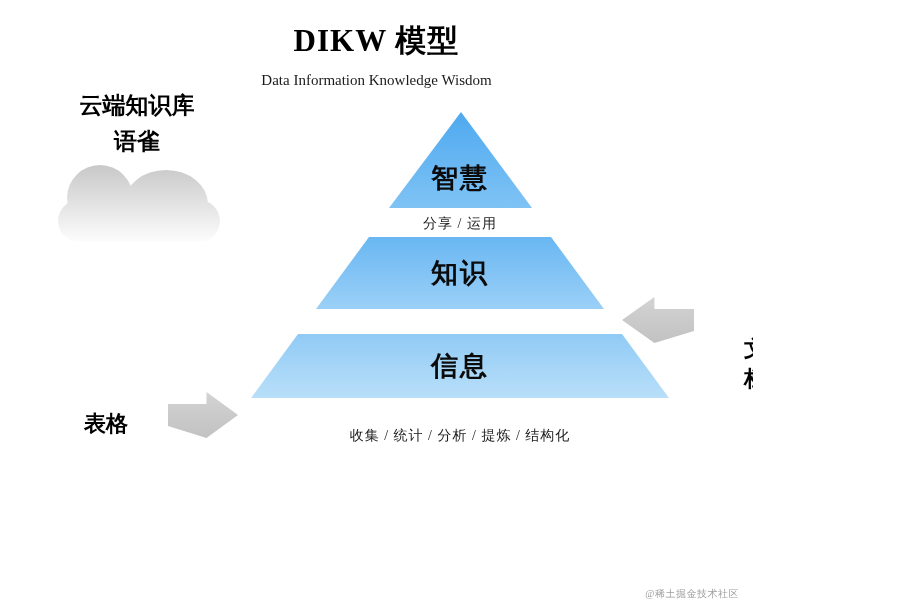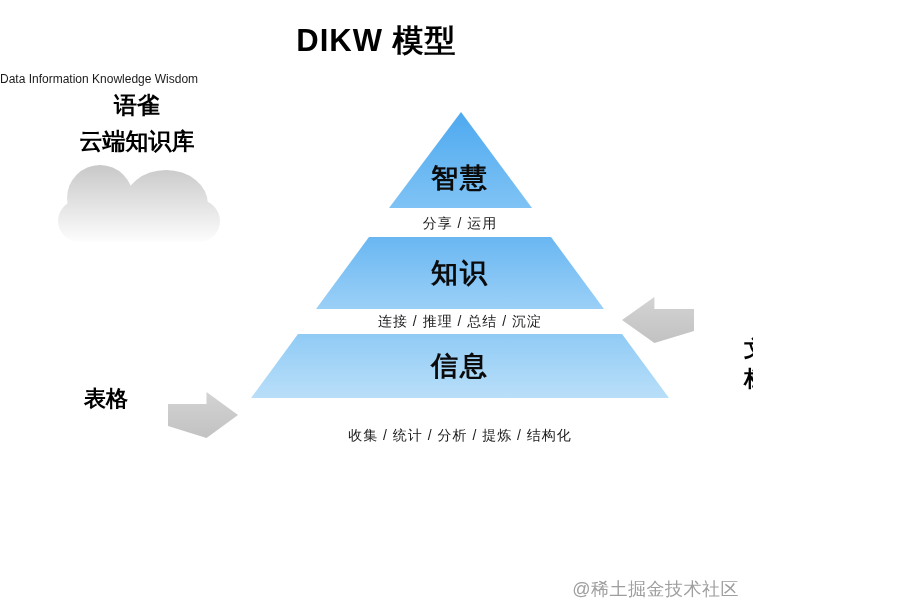--- a/index.html
+++ b/index.html
@@ -3,37 +3,38 @@
 <meta charset="utf-8">
 <style>
   * { margin: 0; padding: 0; box-sizing: border-box; }
   html, body { background: #fff; }
   .canvas {
     position: relative;
     width: 753px;
     height: 609px;
     background: #ffffff;
     overflow: hidden;
-    font-family: Liberation Sans, sans-serif;
+    font-family: Liberation Serif, serif;
     color: #111;
   }
 
   .title {
     position: absolute;
     top: 20px; left: 0; width: 100%;
     text-align: center;
     font-size: 31px;
     font-weight: 700;
     letter-spacing: 1px;
     color: #000;
   }
   .subtitle {
     position: absolute;
     top: 72px; left: 0; width: 100%;
-    font-size: 12px;
+    text-align: center;
+    font-size: 15px;
     color: #1a1a1a;
   }
 
   
   .cloud-label {
     position: absolute;
     top: 88px; left: 28px; width: 218px;
     text-align: center;
     font-size: 23px;
     font-weight: 700;
@@ -114,42 +115,42 @@
     left: 622px; top: 297px;
     width: 72px; height: 46px;
     clip-path: polygon(100% 26%, 45% 26%, 45% 0%, 0% 50%, 45% 100%, 100% 74%);
   }
   .side-label {
     position: absolute;
     font-size: 22px;
     font-weight: 700;
     color: #000;
   }
-  .label-table { left: 84px; top: 384px; }
+  .label-table { left: 84px; top: 409px; }
   .label-doc  { left: 744px; top: 306px; margin-top: 28px; }
 
   .watermark {
     position: absolute;
     right: 14px; bottom: 8px;
-    font-size: 18px;
+    font-size: 10px;
     color: #9e9e9e;
     letter-spacing: 0.5px;
   }
 </style>
 </head>
 <body>
 
 <div class="canvas">
 
   <div class="title">DIKW 模型</div>
   <div class="subtitle">Data  Information Knowledge Wisdom</div>
 
   <div class="cloud-label">
+    <div>云端知识库</div>
     <div>语雀</div>
-    <div>云端知识库</div>
   </div>
 
   <svg class="cloud-svg" viewBox="0 0 210 84" aria-hidden="true">
     <defs>
       <linearGradient id="cloudGrad" gradientUnits="userSpaceOnUse" x1="0" y1="4" x2="0" y2="84">
         <stop offset="0" stop-color="#c6c6c6"></stop>
         <stop offset="1" stop-color="#fdfdfd"></stop>
       </linearGradient>
     </defs>
     <circle cx="62" cy="40" r="33" fill="url(#cloudGrad)"></circle>
@@ -160,21 +161,20 @@
   <div class="band band-wisdom">
     <span class="lvl">智慧</span>
   </div>
 
   <div class="gap-label gap-1">分享 / 运用</div>
 
   <div class="band band-knowledge">
     <span class="lvl">知识</span>
   </div>
 
-  <div class="gap-label gap-2">连接 / 推理 / 总结 / 沉淀</div>
 
   <div class="band band-information">
     <span class="lvl">信息</span>
   </div>
 
   <div class="gap-label gap-3">收集 / 统计 / 分析 / 提炼 / 结构化</div>
 
 
   <div class="side-label label-table">表格</div>
   <div class="arrow arrow-right"></div>

